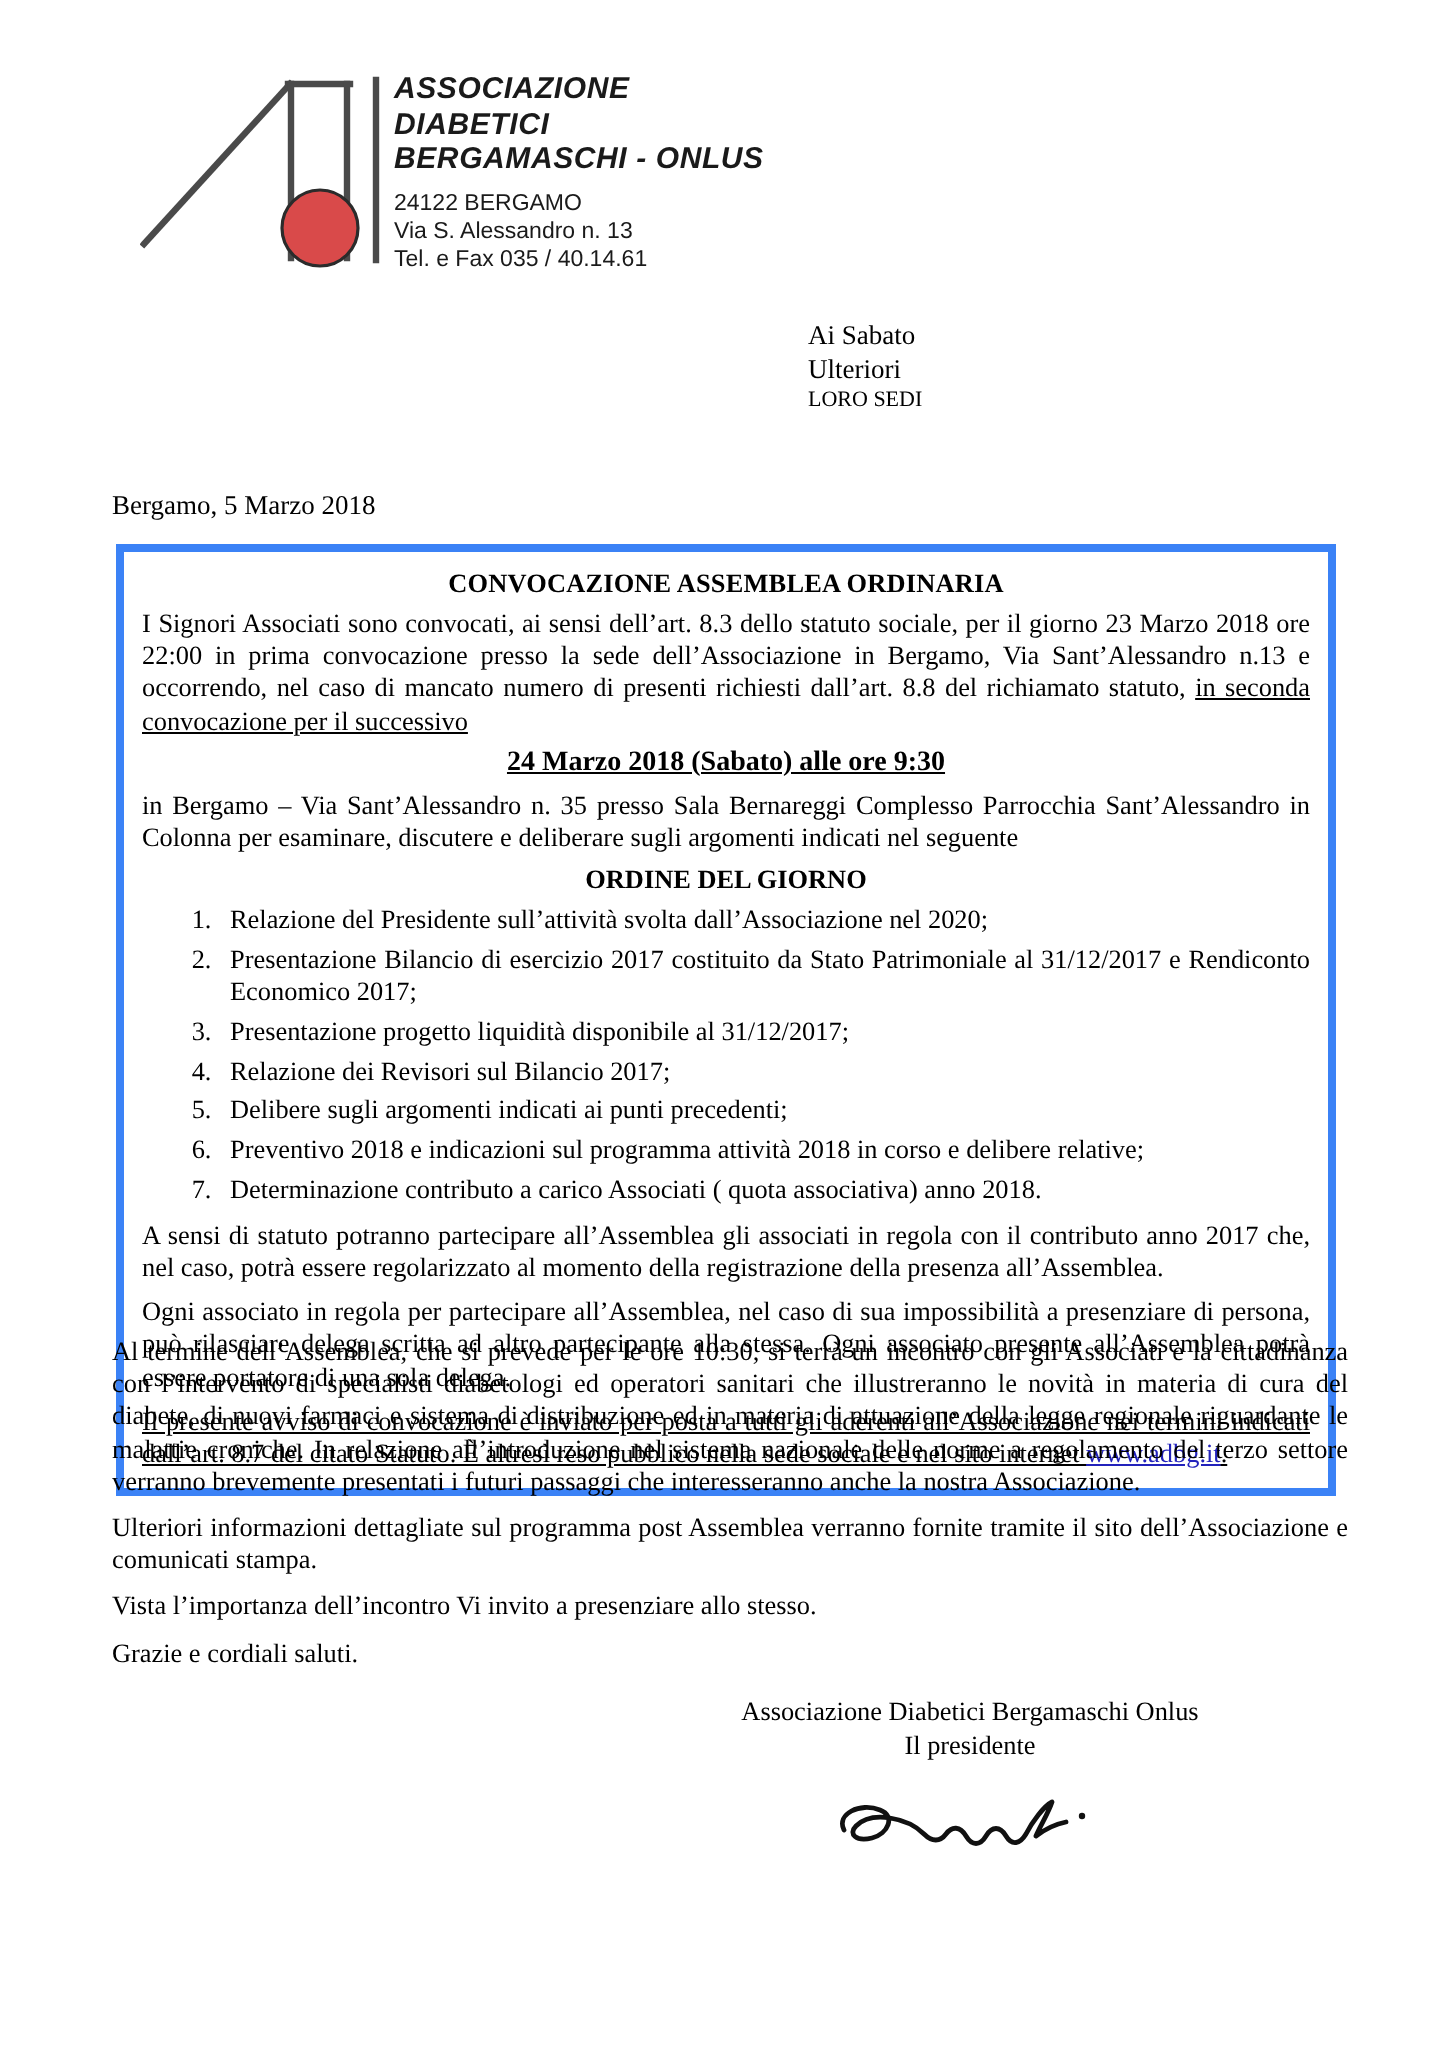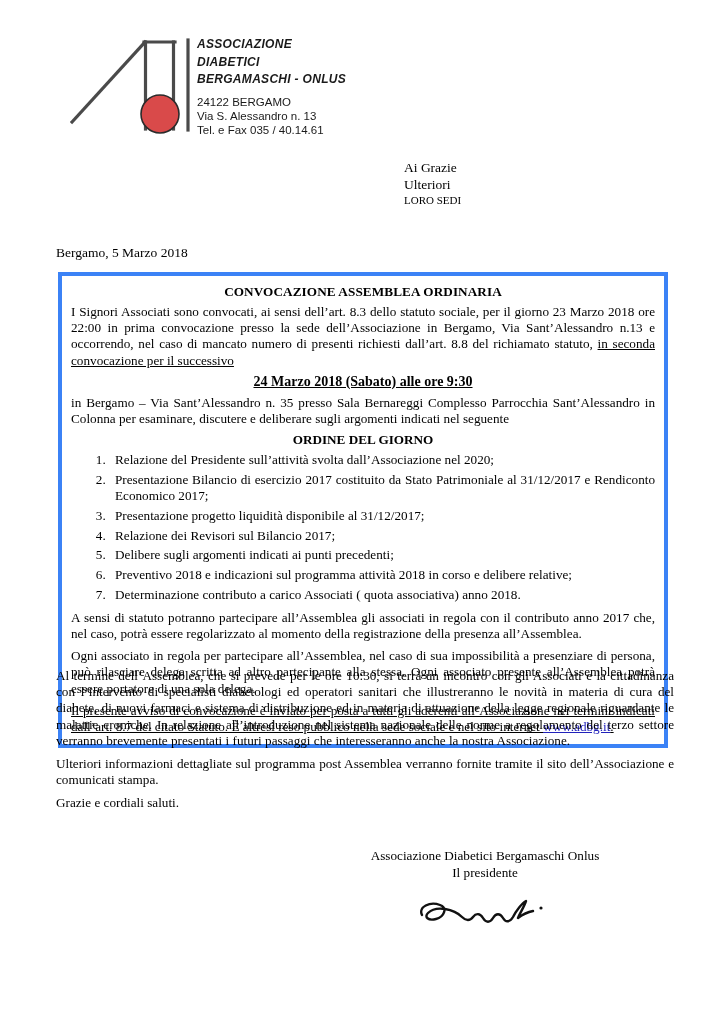--- a/index.html
+++ b/index.html
@@ -43,21 +43,21 @@
   .org-block {
     position: absolute;
     left: 197px;
     top: 8px;
     width: 330px;
   }
   .org-name {
     font-family: "Liberation Sans", sans-serif;
     font-weight: bold;
     font-style: italic;
-    font-size: 12px;
+    font-size: 15px;
     line-height: 17.5px;
     letter-spacing: 0.3px;
     color: #1a1a1a;
   }
   .org-addr {
     font-family: "Liberation Sans", sans-serif;
     font-size: 11.5px;
     line-height: 14px;
     color: #1a1a1a;
     margin-top: 6px;
@@ -216,21 +216,21 @@
       <div class="org-name">BERGAMASCHI - ONLUS</div>
       <div class="org-addr">
         <div>24122 BERGAMO</div>
         <div>Via S. Alessandro n. 13</div>
         <div>Tel. e Fax 035 / 40.14.61</div>
       </div>
     </div>
   </div>
 
   <div class="addressee">
-    <div>Ai Grazie</div>
+    <div>Ai Sabato</div>
     <div>Ulteriori</div>
     <div class="small">LORO SEDI</div>
   </div>
 
   <div class="placedate">Bergamo, 5 Marzo 2018</div>
 
   <div class="convocation-box">
 
     <div class="box-title">CONVOCAZIONE ASSEMBLEA ORDINARIA</div>
 
@@ -255,20 +255,21 @@
     <p class="para">A sensi di statuto potranno partecipare all’Assemblea gli associati in regola con il contributo anno 2017 che, nel caso, potrà essere regolarizzato al momento della registrazione della presenza all’Assemblea.</p>
 
     <p class="para">Ogni associato in regola per partecipare all’Assemblea, nel caso di sua impossibilità a presenziare di persona, può rilasciare delega scritta ad altro partecipante alla stessa. Ogni associato presente all’Assemblea potrà essere portatore di una sola delega.</p>
 
     <p class="para nomargin"><span>Il presente avviso di convocazione è inviato per posta a tutti gli aderenti all’Associazione nei termini indicati dall’art. 8.7 del citato Statuto. È  altresì reso pubblico nella sede sociale e nel sito internet </span><a class="weblink" href="#">www.adbg.it</a><span>.</span></p>
   </div>
 
   <div class="body-copy">
     <p>Al termine dell’Assemblea, che si prevede per le ore 10:30, si terrà un incontro con gli Associati e la cittadinanza con l’intervento di specialisti diabetologi ed operatori sanitari che illustreranno le novità in materia di cura del diabete, di nuovi farmaci e sistema di distribuzione ed in materia di attuazione della legge regionale riguardante le malattie croniche. In relazione all’introduzione nel sistema nazionale delle norme a regolamento del terzo settore verranno brevemente presentati i futuri passaggi che interesseranno anche la nostra Associazione.</p>
     <p>Ulteriori informazioni dettagliate sul programma post Assemblea verranno fornite tramite il sito dell’Associazione e comunicati stampa.</p>
+    <p>Vista l’importanza dell’incontro Vi invito a presenziare allo stesso.</p>
     <p>Grazie e cordiali saluti.</p>
   </div>
 
   <div class="signature-block">
     <div>Associazione Diabetici Bergamaschi Onlus</div>
     <div>Il presidente</div>
     <div class="signature-mark">
       <svg width="150" height="46" viewBox="0 0 150 46" xmlns="http://www.w3.org/2000/svg">
         <path d="M12 20 C8 12, 20 6, 30 10 C38 13, 34 22, 26 24 C18 26, 14 22, 18 18
                  C26 10, 44 14, 52 22 C56 26, 60 26, 63 22

